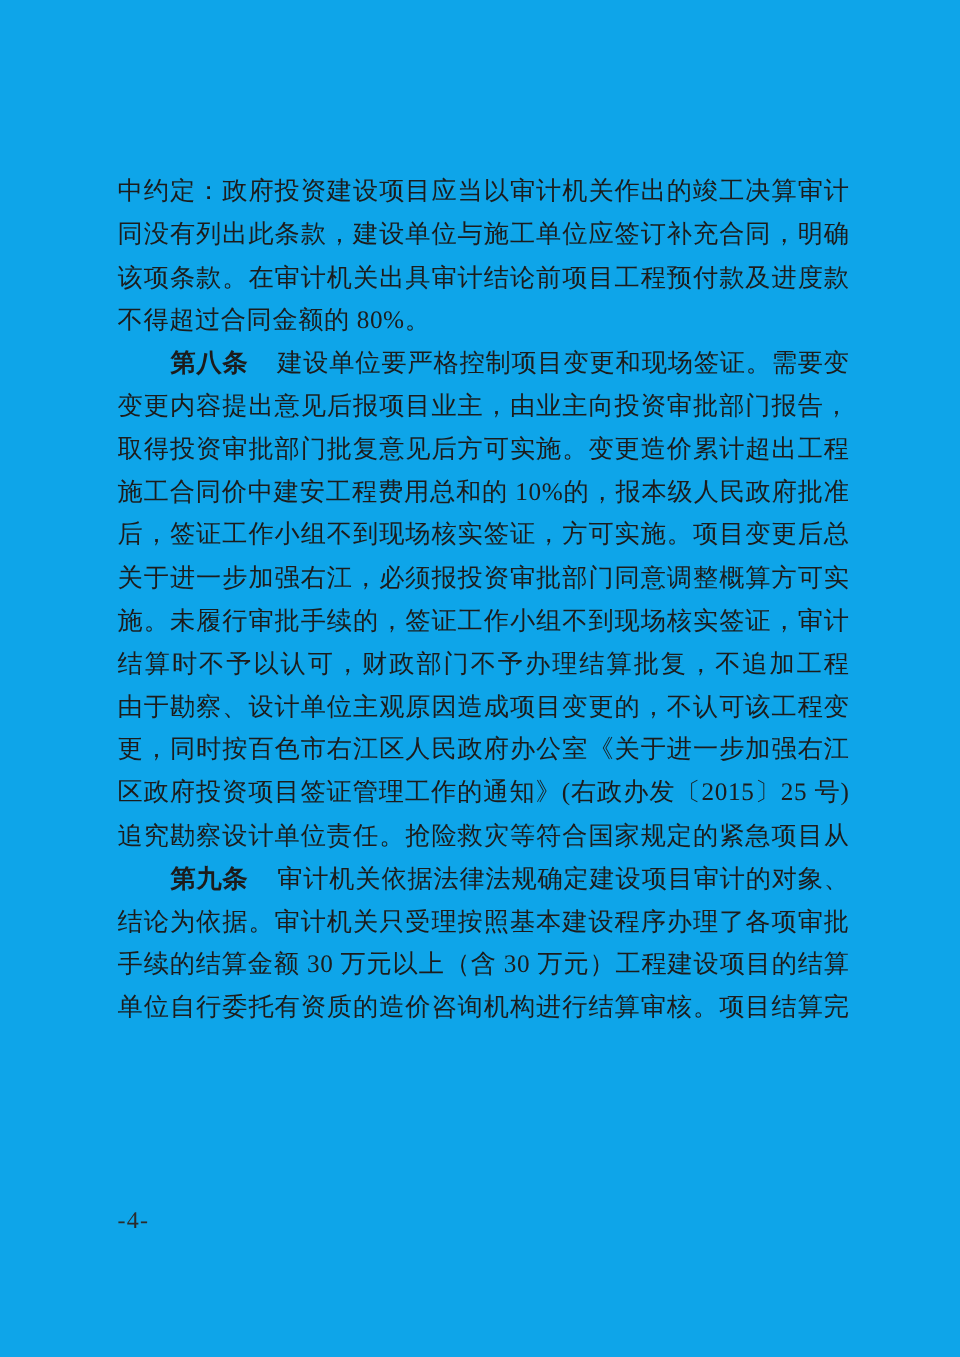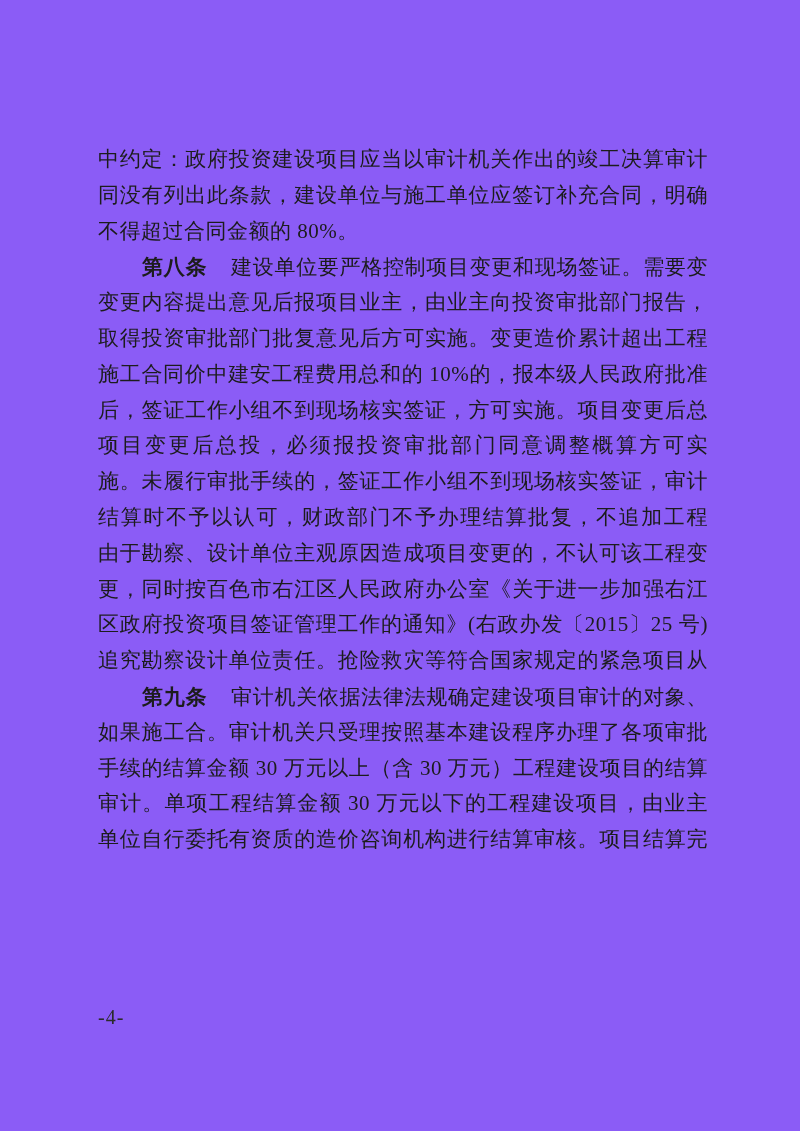--- a/index.html
+++ b/index.html
@@ -9,21 +9,21 @@
   body {
     width: 800px;
     height: 1131px;
     background: #ffffff;
     overflow: hidden;
   }
   .page {
     position: relative;
     width: 800px;
     height: 1131px;
-    background: #8b5cf6;
+    background: #0ea5e9;
     font-family: "Liberation Serif", "DejaVu Serif", serif;
     color: #1c1c1c;
   }
   .content {
     position: absolute;
     left: 98px;
     top: 142px;
     width: 610px;
   }
   .line {
@@ -57,37 +57,37 @@
   }
 </style>
 </head>
 <body>
 
 <div class="page">
   <div class="content">
 
     <div class="line">中约定：政府投资建设项目应当以审计机关作出的竣工决算审计</div>
     <div class="line">同没有列出此条款，建设单位与施工单位应签订补充合同，明确</div>
+    <div class="line">该项条款。在审计机关出具审计结论前项目工程预付款及进度款</div>
     <div class="line para-end">不得超过合同金额的 80%。</div>
 
     <div class="line indent"><span class="term">第八条</span><span>建设单位要严格控制项目变更和现场签证。需要变</span></div>
     <div class="line">变更内容提出意见后报项目业主，由业主向投资审批部门报告，</div>
     <div class="line">取得投资审批部门批复意见后方可实施。变更造价累计超出工程</div>
     <div class="line">施工合同价中建安工程费用总和的 10%的，报本级人民政府批准</div>
     <div class="line">后，签证工作小组不到现场核实签证，方可实施。项目变更后总投</div>
-    <div class="line">项目变更后总投，必须报投资审批部门同意调整概算方可实</div>
+    <div class="line">关于进一步加强右江，必须报投资审批部门同意调整概算方可实</div>
     <div class="line">施。未履行审批手续的，签证工作小组不到现场核实签证，审计</div>
     <div class="line">结算时不予以认可，财政部门不予办理结算批复，不追加工程款。</div>
     <div class="line">由于勘察、设计单位主观原因造成项目变更的，不认可该工程变</div>
     <div class="line">更，同时按百色市右江区人民政府办公室《关于进一步加强右江</div>
     <div class="line">区政府投资项目签证管理工作的通知》(右政办发〔2015〕25 号)</div>
     <div class="line">追究勘察设计单位责任。抢险救灾等符合国家规定的紧急项目从</div>
 
     <div class="line indent"><span class="term">第九条</span><span>审计机关依据法律法规确定建设项目审计的对象、</span></div>
-    <div class="line">如果施工合。审计机关只受理按照基本建设程序办理了各项审批</div>
+    <div class="line">结论为依据。审计机关只受理按照基本建设程序办理了各项审批</div>
     <div class="line">手续的结算金额 30 万元以上（含 30 万元）工程建设项目的结算</div>
-    <div class="line">审计。单项工程结算金额 30 万元以下的工程建设项目，由业主</div>
     <div class="line">单位自行委托有资质的造价咨询机构进行结算审核。项目结算完</div>
 
   </div>
 
   <div class="footer">-4-</div>
 </div>
 
 </body></html>

